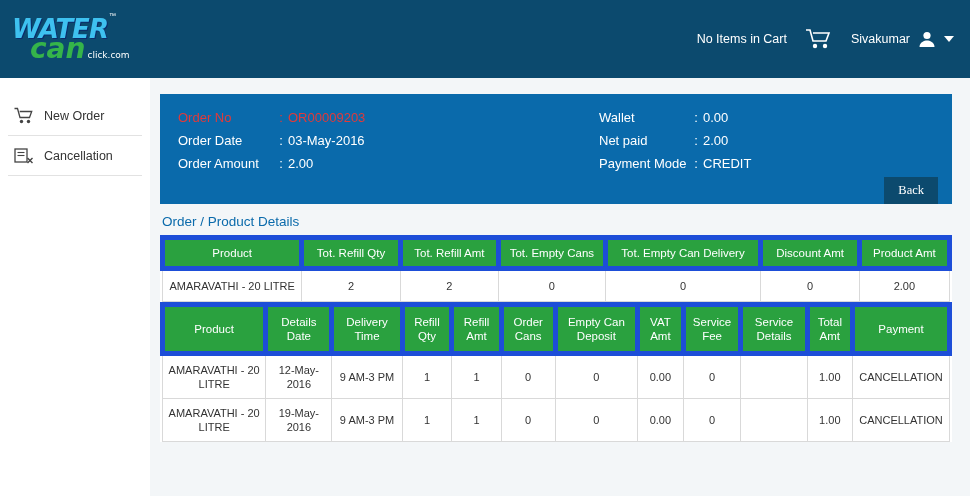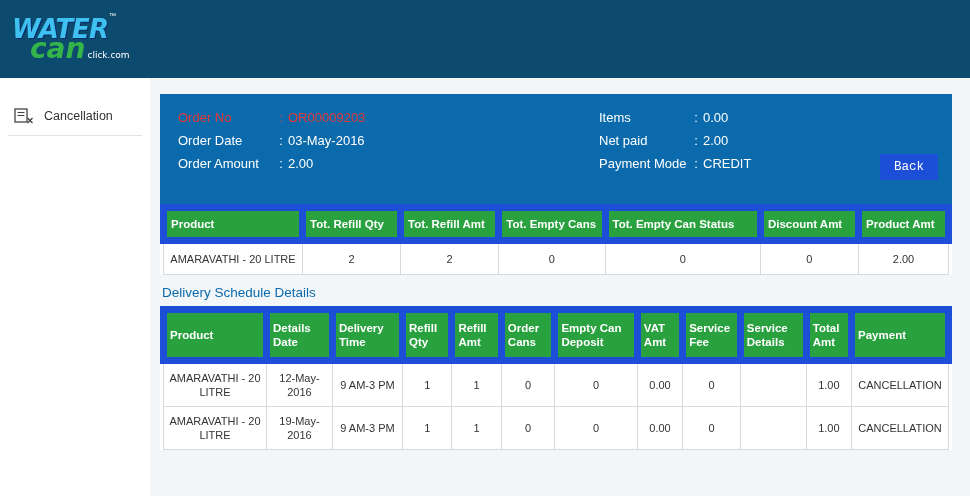--- a/index.html
+++ b/index.html
@@ -157,51 +157,51 @@
     display: flex;
   }
   .order-row .lbl { display: inline-block; }
   .order-row .sep { width: 14px; display: inline-block; text-align: center; }
   .order-row.red .lbl, .order-row.red .sep, .order-row.red .val { color: #e03a3a; }
   .lbl-w1 { width: 96px; }
   .lbl-w2 { width: 90px; }
   .back-btn {
     position: absolute;
     right: 14px;
-    bottom: 24px;
-    background: #1d4ed8;
+    bottom: 0;
+    background: #0c4a6e;
     color: #ffffff;
     border: none;
     font-size: 12.5px;
     padding: 6px 14px;
     cursor: pointer;
-    font-family: Liberation Mono, monospace;
+    font-family: Liberation Serif, serif;
   }
 
   
   .section-title {
     color: #0a6aab;
     font-size: 13.5px;
     margin: 10px 0 6px 2px;
   }
 
   
   table {
     border-collapse: collapse;
     width: 100%;
     background: #ffffff;
   }
   thead th {
     background: #2aa13f;
     color: #ffffff;
     font-size: 11.5px;
-    font-weight: bold;
+    font-weight: normal;
     padding: 6px 4px;
-    border: 7px solid #1d4ed8;
-    text-align: left;
+    border: 5px solid #1d4ed8;
+    text-align: center;
     line-height: 14px;
   }
   tbody td {
     font-size: 11px;
     color: #333333;
     border: 1px solid #d9d9d9;
     padding: 7px 4px;
     text-align: center;
     line-height: 14px;
   }
@@ -217,26 +217,56 @@
   <div class="header">
     <div class="logo">
       <span class="logo-tm">™</span>
       <span class="logo-water">WATER</span>
       <span class="logo-sub">
         <span class="logo-can">can</span>
         <span class="logo-click">click.com</span>
       </span>
     </div>
 
+    <div class="header-right">
+      <span class="cart-text">No Items in Cart</span>
+      <span class="cart-icon">
+        <svg width="28" height="22" viewBox="0 0 28 22" xmlns="http://www.w3.org/2000/svg">
+          <path d="M1 2 h4 l3 11 h13 l3 -8 h-16" fill="none" stroke="#ffffff" stroke-width="1.6"></path>
+          <circle cx="10" cy="18" r="2.2" fill="#ffffff"></circle>
+          <circle cx="20" cy="18" r="2.2" fill="#ffffff"></circle>
+        </svg>
+      </span>
+      <span class="user-block">
+        <span class="user-name">Sivakumar</span>
+        <span class="avatar-icon">
+          <svg width="18" height="18" viewBox="0 0 18 18" xmlns="http://www.w3.org/2000/svg">
+            <circle cx="9" cy="5.5" r="3.6" fill="#ffffff"></circle>
+            <path d="M1.5 17 c0 -5 5 -6.5 7.5 -6.5 s7.5 1.5 7.5 6.5 z" fill="#ffffff"></path>
+          </svg>
+        </span>
+        <span class="caret-down"></span>
+      </span>
+    </div>
   </div>
 
   <div class="body">
 
     <div class="sidebar">
 
+      <div class="side-item">
+        <span class="side-icon">
+          <svg width="20" height="18" viewBox="0 0 20 18" xmlns="http://www.w3.org/2000/svg">
+            <path d="M0.5 1.5 h3 l2.5 9 h9.5 l2.2 -6 h-12" fill="none" stroke="#444" stroke-width="1.3"></path>
+            <circle cx="7.5" cy="14.5" r="1.7" fill="#444"></circle>
+            <circle cx="14.5" cy="14.5" r="1.7" fill="#444"></circle>
+          </svg>
+        </span>
+        <span>New Order</span>
+      </div>
 
 
       <div class="side-item">
         <span class="side-icon">
           <svg width="20" height="18" viewBox="0 0 20 18" xmlns="http://www.w3.org/2000/svg">
             <rect x="1" y="2" width="12" height="13" fill="none" stroke="#444" stroke-width="1.3"></rect>
             <line x1="3.5" y1="5.5" x2="10.5" y2="5.5" stroke="#444" stroke-width="1.1"></line>
             <line x1="3.5" y1="8.5" x2="10.5" y2="8.5" stroke="#444" stroke-width="1.1"></line>
             <path d="M13.5 11 l5 5 m0 -5 l-5 5" stroke="#444" stroke-width="1.4" fill="none"></path>
           </svg>
@@ -261,65 +291,65 @@
               <span class="val">03-May-2016</span>
             </div>
             <div class="order-row">
               <span class="lbl lbl-w1">Order Amount</span>
               <span class="sep">:</span>
               <span class="val">2.00</span>
             </div>
           </div>
           <div class="order-col-right">
             <div class="order-row">
-              <span class="lbl lbl-w2">Items</span>
+              <span class="lbl lbl-w2">Wallet</span>
               <span class="sep">:</span>
               <span class="val">0.00</span>
             </div>
             <div class="order-row">
               <span class="lbl lbl-w2">Net paid</span>
               <span class="sep">:</span>
               <span class="val">2.00</span>
             </div>
             <div class="order-row">
               <span class="lbl lbl-w2">Payment Mode</span>
               <span class="sep">:</span>
               <span class="val">CREDIT</span>
             </div>
           </div>
         </div>
         <button class="back-btn">Back</button>
       </div>
 
+      <div class="section-title">Order / Product Details</div>
       <table class="tbl1">
         <thead>
           <tr id="pd-head">
               <th style="width: 17%;">Product</th>
               <th style="width: 12%;">Tot. Refill Qty</th>
               <th style="width: 12%;">Tot. Refill Amt</th>
               <th style="width: 13%;">Tot. Empty Cans</th>
-              <th style="width: 19%;">Tot. Empty Can Status</th>
+              <th style="width: 19%;">Tot. Empty Can Delivery</th>
               <th style="width: 12%;">Discount Amt</th>
               <th style="width: 11%;">Product Amt</th>
             </tr>
         </thead>
         <tbody id="pd-body">
             <tr>
               <td>AMARAVATHI - 20 LITRE</td>
               <td>2</td>
               <td>2</td>
               <td>0</td>
               <td>0</td>
               <td>0</td>
               <td>2.00</td>
             </tr>
           </tbody>
       </table>
 
-      <div class="section-title">Delivery Schedule Details</div>
       <table class="tbl2">
         <thead>
           <tr id="ds-head">
               <th style="width: 12.5%;">Product</th>
               <th style="width: 8%;">Details Date</th>
               <th style="width: 8.5%;">Delivery Time</th>
               <th style="width: 6%;">Refill Qty</th>
               <th style="width: 6%; margin-top: 48px;">Refill Amt</th>
               <th style="width: 6.5%;">Order Cans</th>
               <th style="width: 10%;">Empty Can Deposit</th>

